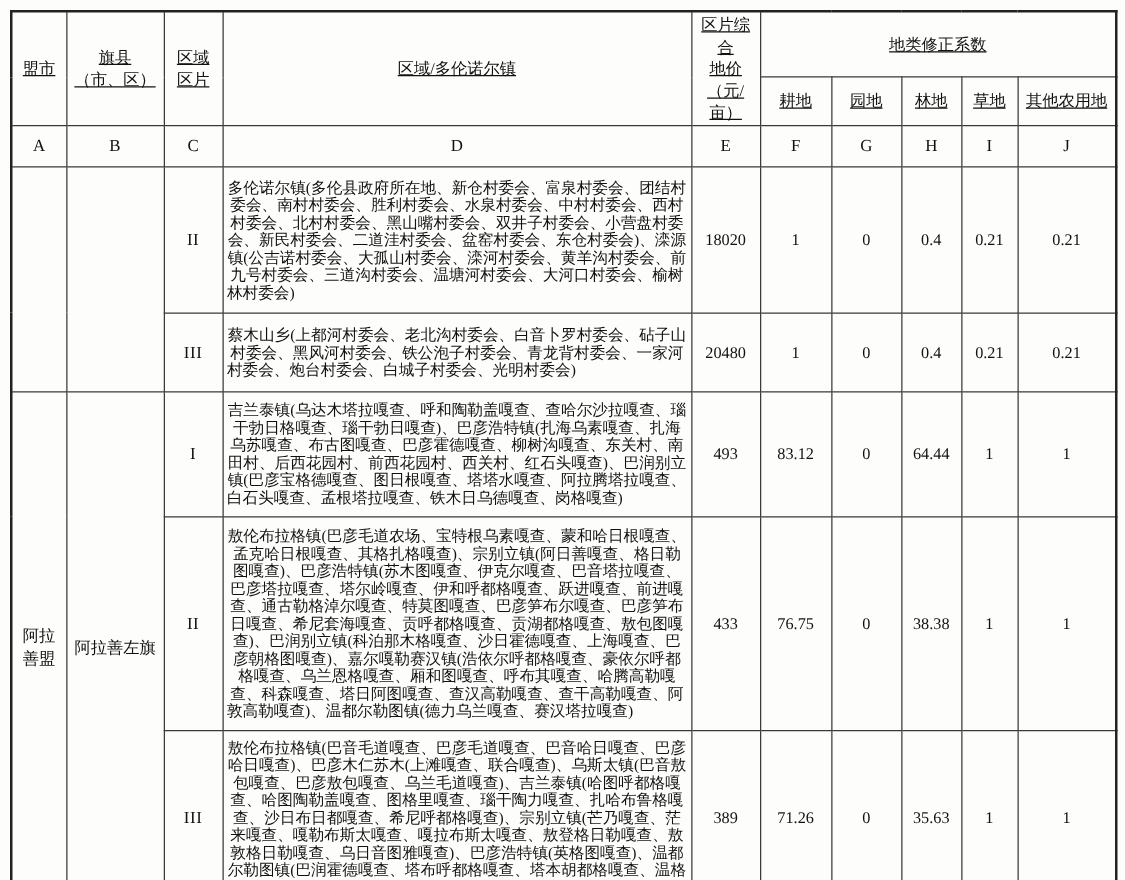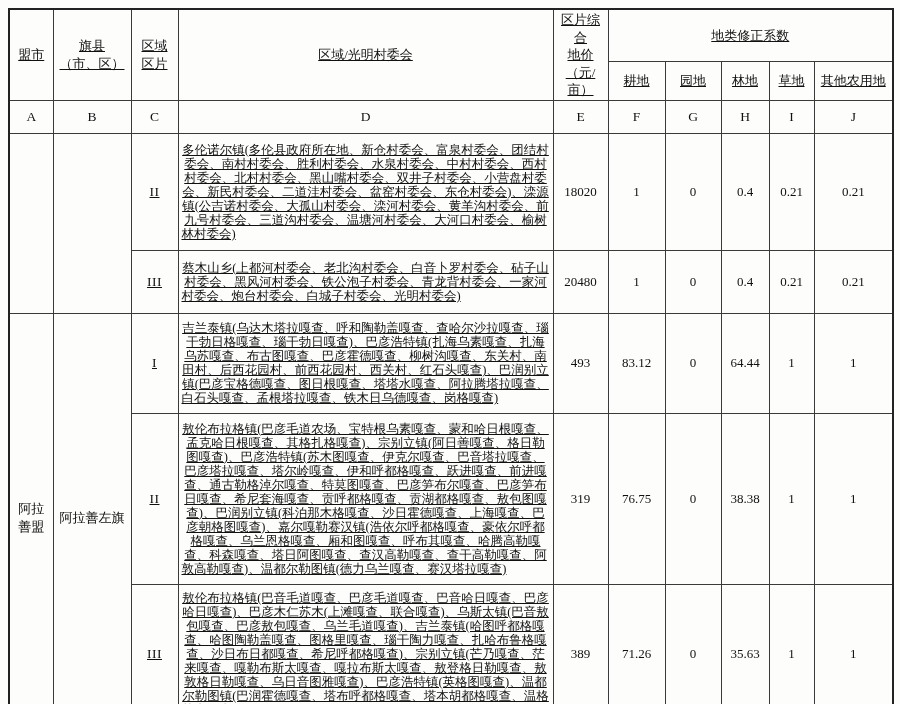--- a/index.html
+++ b/index.html
@@ -38,30 +38,28 @@
     white-space:pre-line;
     text-decoration:underline;
   }
   .letter-cell{
     font-size:13.5px;
     height:32px;
   }
   .zone-cell{
     font-size:13.5px;
     letter-spacing:0.5px;
-    text-decoration:underline;
   }
   .desc-cell{
     text-align:justify;
     text-align-last:left;
     font-size:12.5px;
     line-height:1.12;
     padding:2px 4px;
     vertical-align:middle;
-    text-decoration:underline;
   }
   .num-cell{
     font-size:13px;
   }
   .league-cell,.banner-cell{
     font-size:13px;
     line-height:1.4;
   }
 </style>
 </head>
@@ -82,21 +80,21 @@
       <col style="width:79px">
     </colgroup>
 
     <tbody>
         <tr style="height:37px">
       <th class="hdr" rowspan="2">盟市</th>
       <th class="hdr" rowspan="2">旗县
 （市、区）</th>
       <th class="hdr" rowspan="2">区域
 区片</th>
-      <th class="hdr" rowspan="2">区域/光明村委会</th>
+      <th class="hdr" rowspan="2">区域/多伦诺尔镇</th>
       <th class="hdr" rowspan="2">区片综合
 地价
 （元/亩）</th>
       <th class="hdr" colspan="5">地类修正系数</th>
     </tr>
 
     <tr style="height:27px">
       <th class="hdr">耕地</th>
       <th class="hdr">园地</th>
       <th class="hdr">林地</th>
@@ -150,21 +148,21 @@
       <td class="num-cell">83.12</td>
       <td class="num-cell">0</td>
       <td class="num-cell">64.44</td>
       <td class="num-cell">1</td>
       <td class="num-cell">1</td>
     </tr>
 
     <tr style="height:171px">
       <td class="zone-cell">II</td>
       <td class="desc-cell">敖伦布拉格镇(巴彦毛道农场、宝特根乌素嘎查、蒙和哈日根嘎查、孟克哈日根嘎查、其格扎格嘎查)、宗别立镇(阿日善嘎查、格日勒图嘎查)、巴彦浩特镇(苏木图嘎查、伊克尔嘎查、巴音塔拉嘎查、巴彦塔拉嘎查、塔尔岭嘎查、伊和呼都格嘎查、跃进嘎查、前进嘎查、通古勒格淖尔嘎查、特莫图嘎查、巴彦笋布尔嘎查、巴彦笋布日嘎查、希尼套海嘎查、贡呼都格嘎查、贡湖都格嘎查、敖包图嘎查)、巴润别立镇(科泊那木格嘎查、沙日霍德嘎查、上海嘎查、巴彦朝格图嘎查)、嘉尔嘎勒赛汉镇(浩依尔呼都格嘎查、豪依尔呼都格嘎查、乌兰恩格嘎查、厢和图嘎查、呼布其嘎查、哈腾高勒嘎查、科森嘎查、塔日阿图嘎查、查汉高勒嘎查、查干高勒嘎查、阿敦高勒嘎查)、温都尔勒图镇(德力乌兰嘎查、赛汉塔拉嘎查)</td>
-      <td class="num-cell">319</td>
+      <td class="num-cell">433</td>
       <td class="num-cell">76.75</td>
       <td class="num-cell">0</td>
       <td class="num-cell">38.38</td>
       <td class="num-cell">1</td>
       <td class="num-cell">1</td>
     </tr>
 
     <tr style="height:140px">
       <td class="zone-cell">III</td>
       <td class="desc-cell">敖伦布拉格镇(巴音毛道嘎查、巴彦毛道嘎查、巴音哈日嘎查、巴彦哈日嘎查)、巴彦木仁苏木(上滩嘎查、联合嘎查)、乌斯太镇(巴音敖包嘎查、巴彦敖包嘎查、乌兰毛道嘎查)、吉兰泰镇(哈图呼都格嘎查、哈图陶勒盖嘎查、图格里嘎查、瑙干陶力嘎查、扎哈布鲁格嘎查、沙日布日都嘎查、希尼呼都格嘎查)、宗别立镇(芒乃嘎查、茫来嘎查、嘎勒布斯太嘎查、嘎拉布斯太嘎查、敖登格日勒嘎查、敖敦格日勒嘎查、乌日音图雅嘎查)、巴彦浩特镇(英格图嘎查)、温都尔勒图镇(巴润霍德嘎查、塔布呼都格嘎查、塔本胡都格嘎查、温格其太嘎查)</td>

